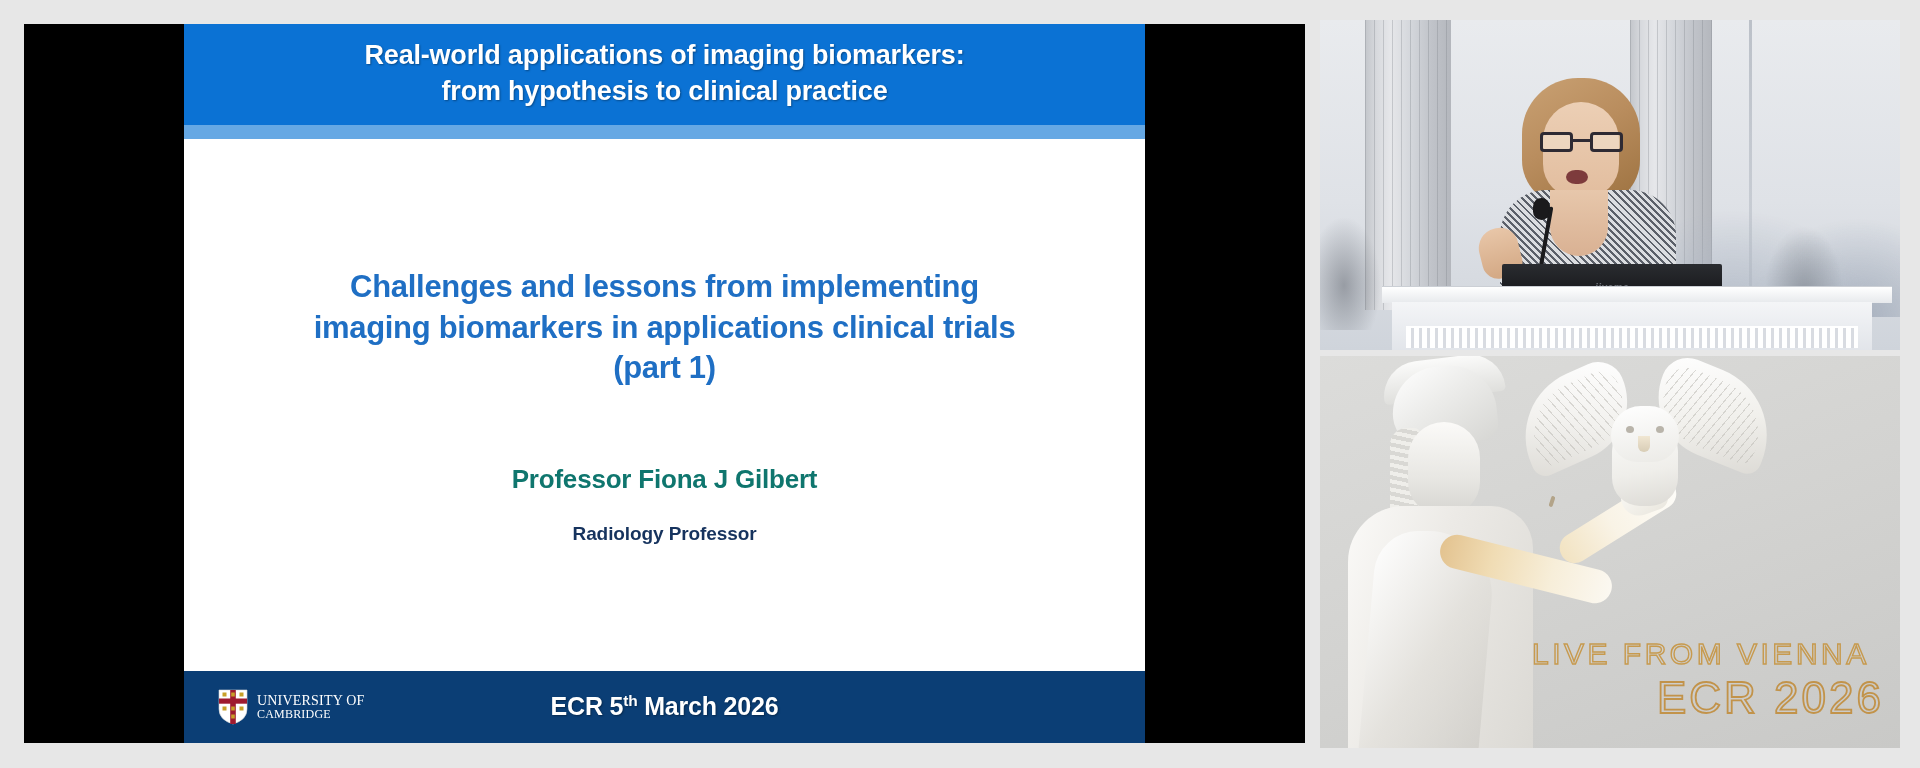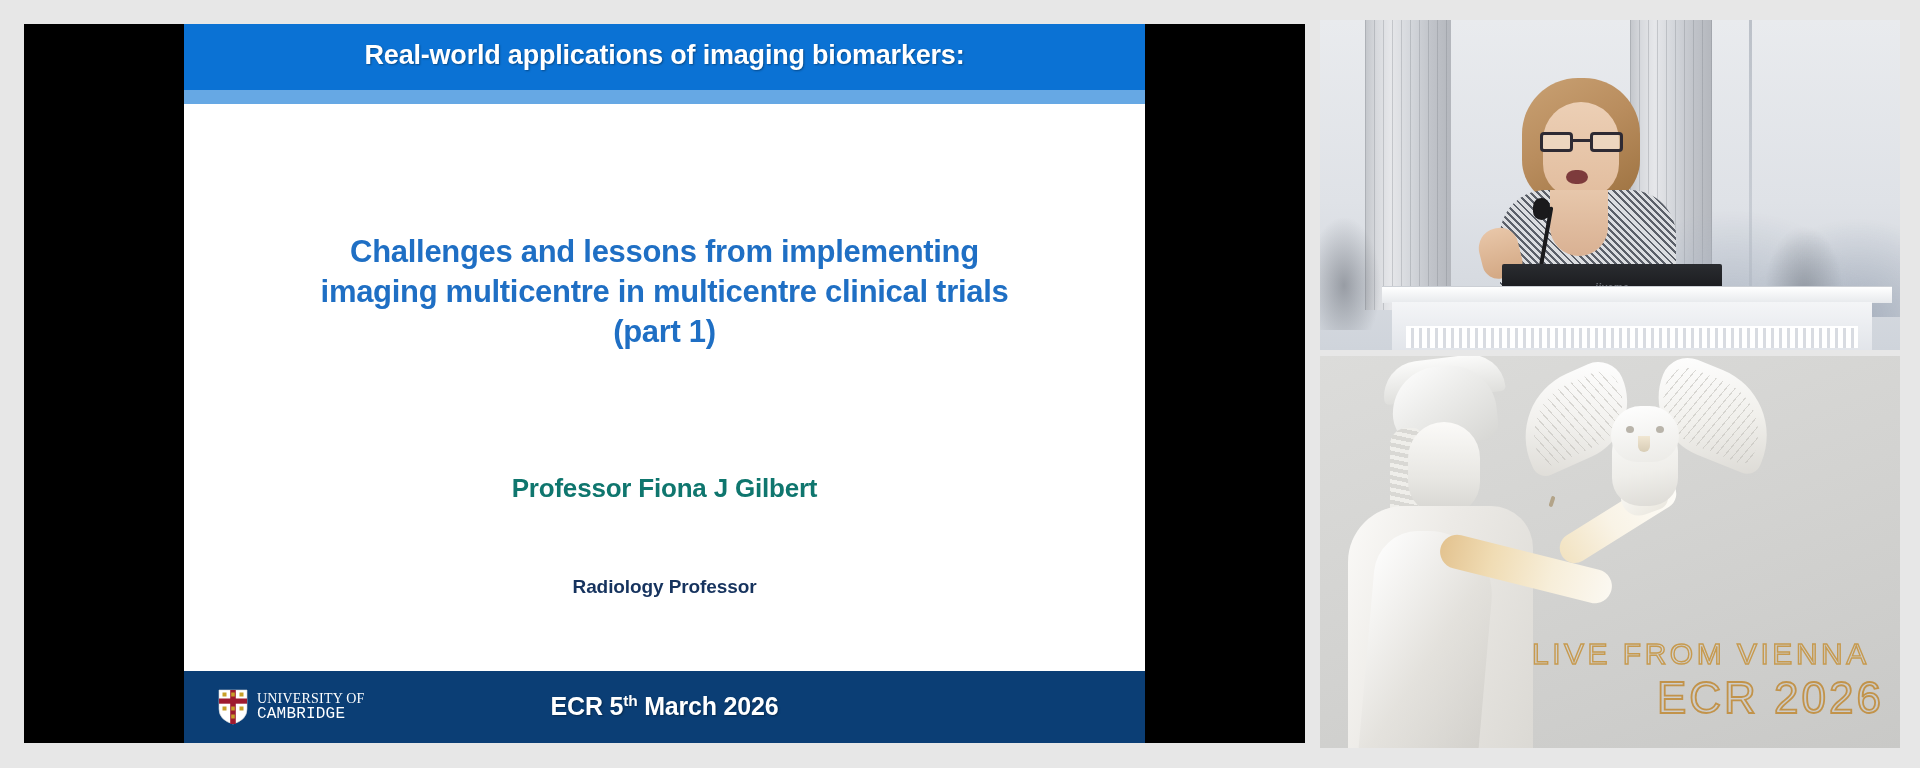--- a/index.html
+++ b/index.html
@@ -59,21 +59,20 @@
   
   #slide-body {
     flex: 1 1 auto;
     background: #ffffff;
     position: relative;
     display: flex;
     flex-direction: column;
     align-items: center;
     box-sizing: border-box;
     padding: 0 40px;
-    gap: 44px;
   }
   #main-title {
     margin-top: 128px;
     width: 100%;
     text-align: center;
     color: #1f6fc4;
     font-weight: bold;
     font-size: 31px;
     line-height: 1.30;
     letter-spacing: -0.3px;
@@ -116,21 +115,21 @@
     position: relative;
     flex: 0 0 auto;
   }
   #cambridge-wordmark {
     color: #ffffff;
     font-family: "Liberation Serif", serif;
     line-height: 1.02;
     letter-spacing: 0.2px;
   }
   #cambridge-wordmark .cw-top { display: block; font-size: 14px; }
-  #cambridge-wordmark .cw-bot { display: block; font-size: 16px; font-family: Liberation Mono, monospace; }
+  #cambridge-wordmark .cw-bot { display: block; font-size: 12px; }
   #footer-event {
     position: absolute;
     left: 0; right: 0;
     text-align: center;
     color: #ffffff;
     font-weight: bold;
     font-size: 25px;
     letter-spacing: -0.2px;
     text-shadow: 1px 1px 2px rgba(0,0,0,.35);
   }
@@ -477,28 +476,29 @@
 </head>
 <body>
 
 <div id="root">
 
   <div id="slide-stage">
     <div id="slide">
 
       <div id="slide-header">
         <div class="hdr-line">Real-world applications of imaging biomarkers:</div>
+        <div class="hdr-line">from hypothesis to clinical practice</div>
       </div>
 
       <div id="slide-accent"></div>
 
       <div id="slide-body">
         <div id="main-title">
           <span class="t-line">Challenges and lessons from implementing</span>
-          <span class="t-line">imaging multicentre in multicentre clinical trials</span>
+          <span class="t-line">imaging biomarkers in applications clinical trials</span>
           <span class="t-line">(part 1)</span>
         </div>
         <div id="presenter-name">Professor Fiona J Gilbert</div>
         <div id="presenter-dept">Radiology Professor</div>
       </div>
 
       <div id="slide-footer">
         <div id="cambridge-logo">
           <div id="cambridge-shield">
             <svg viewBox="0 0 30 36" width="30" height="36" aria-hidden="true">

